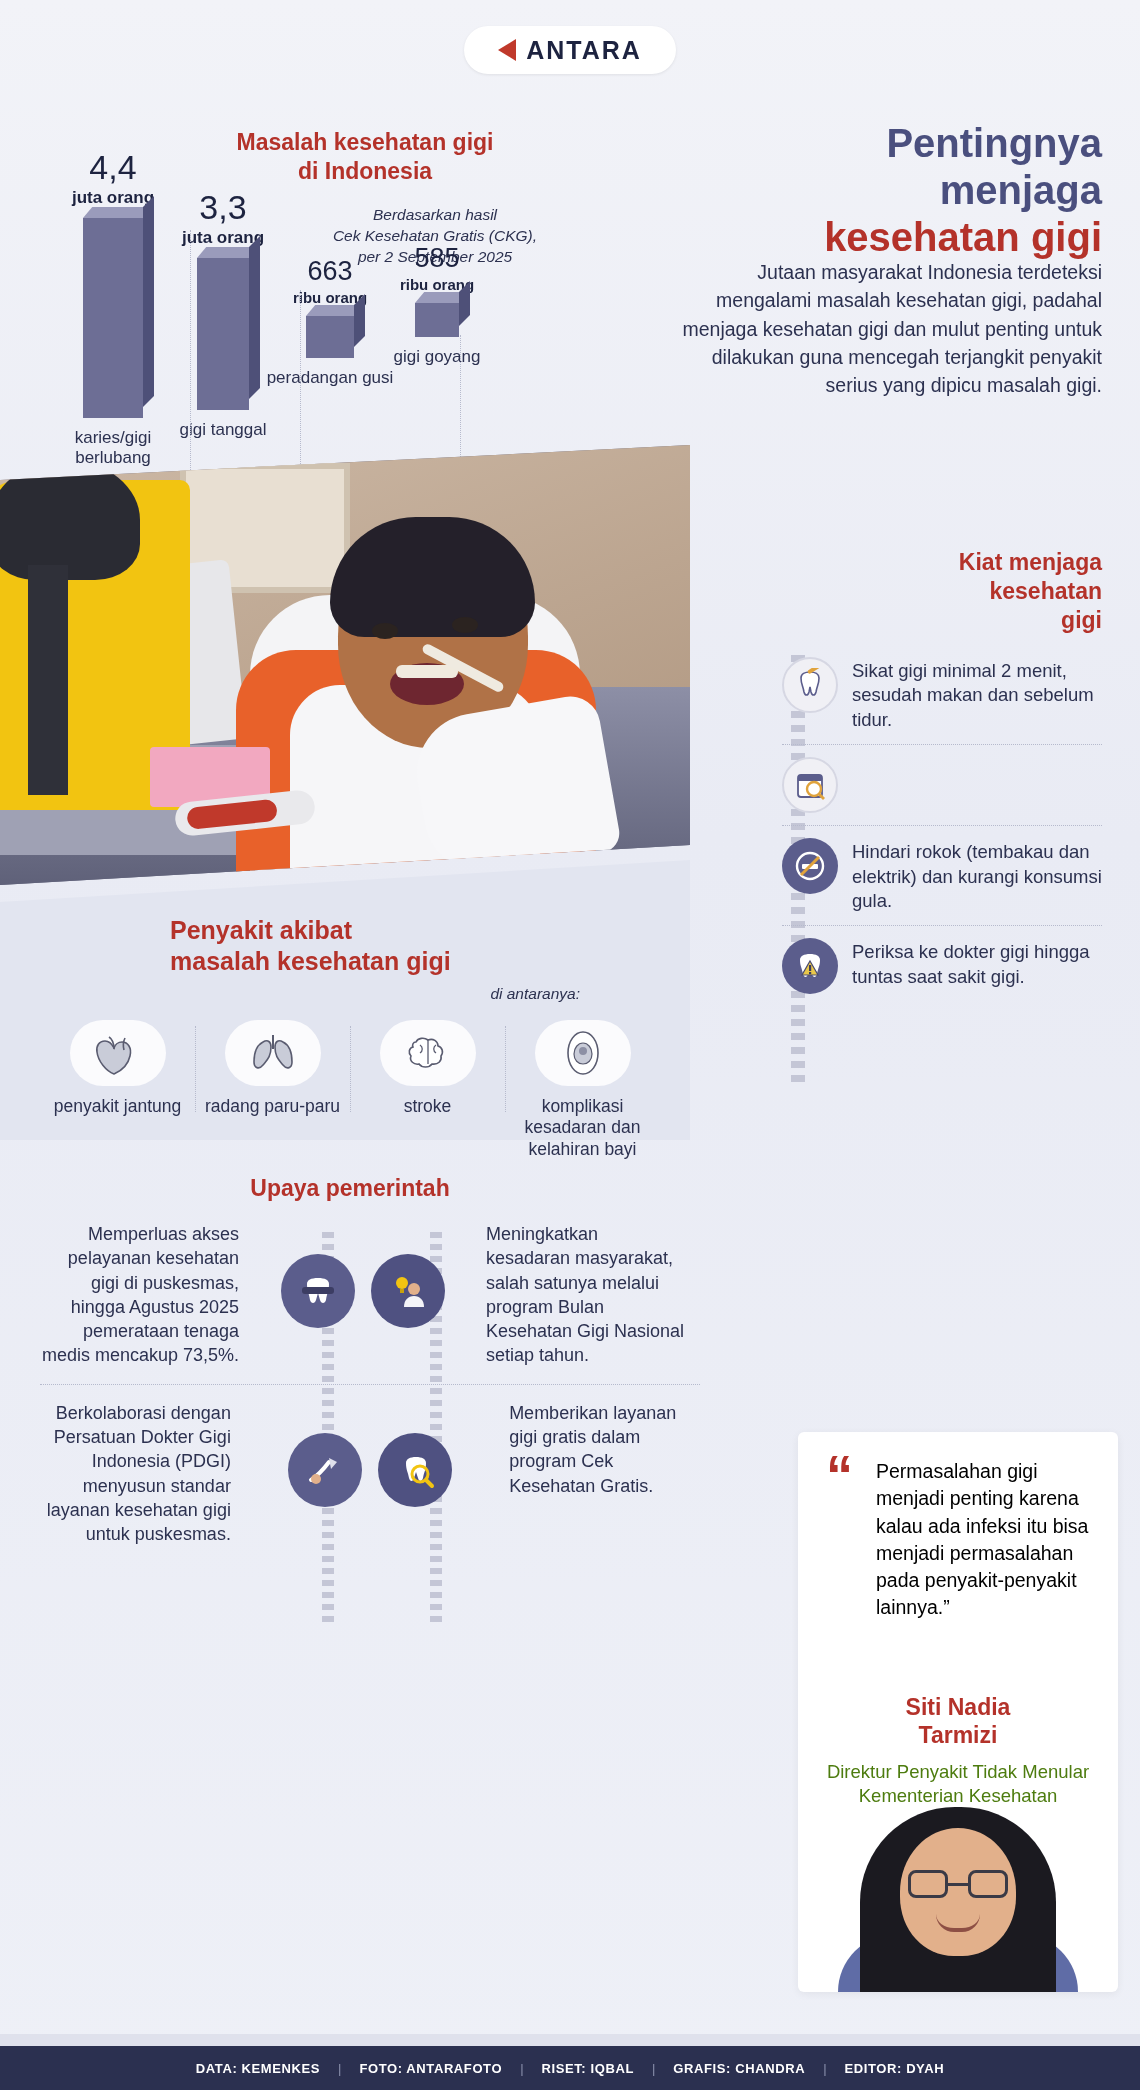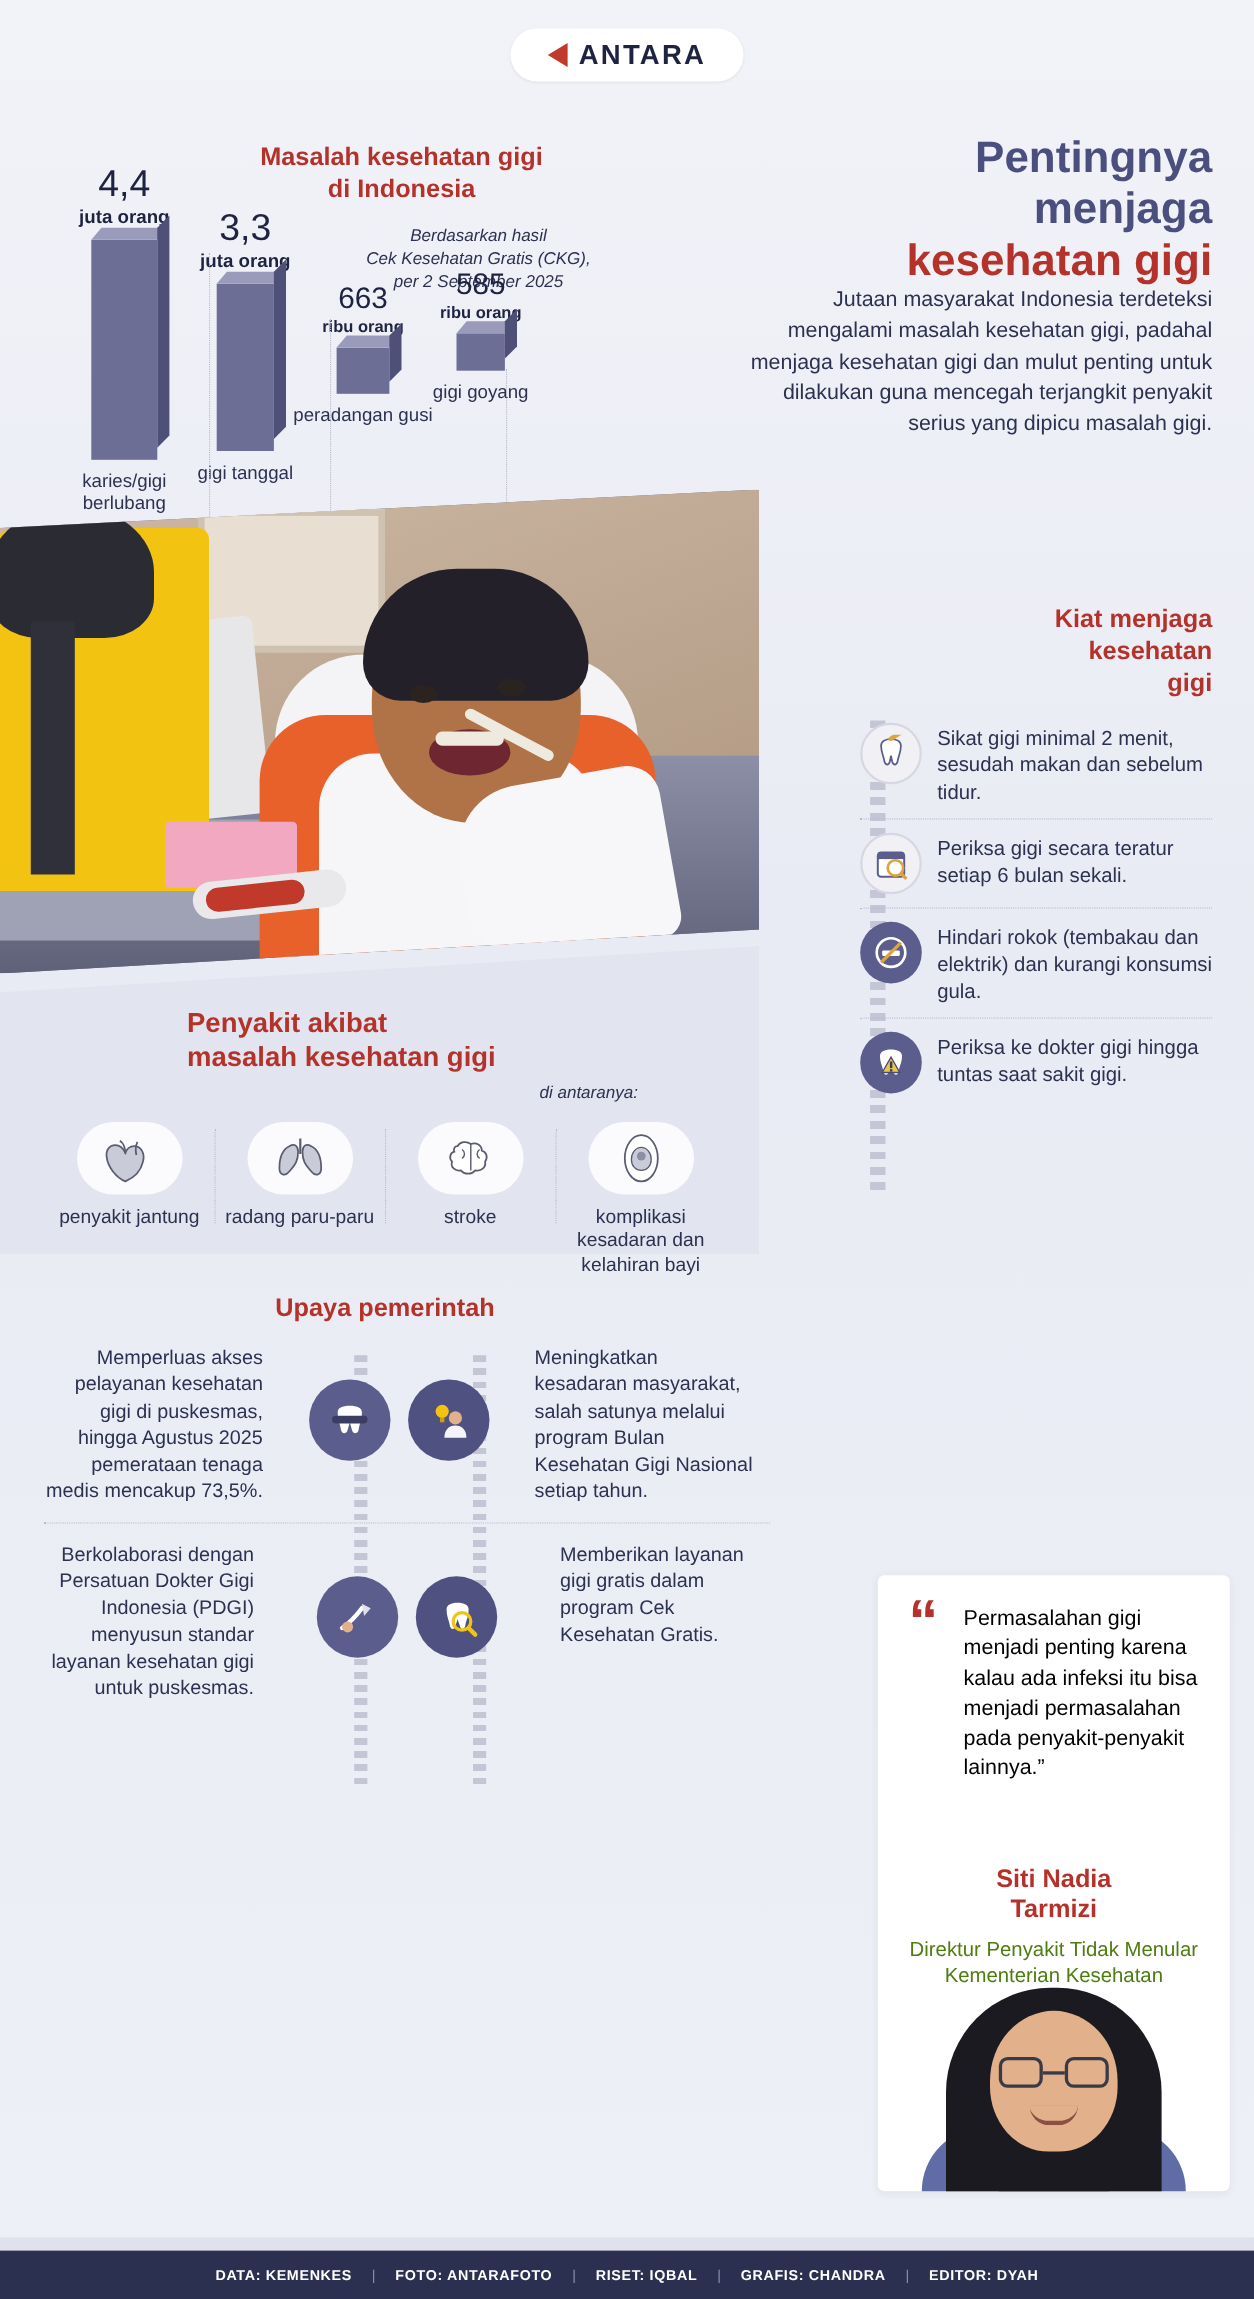--- a/index.html
+++ b/index.html
@@ -414,21 +414,20 @@
     </div>
     <div class="tip">
       <div class="tip-icon ic-light">
         <svg width="34" height="34" viewBox="0 0 34 34">
           <rect x="5" y="7" width="24" height="22" rx="3" fill="#fff" stroke="#5b5d8c" stroke-width="1.8"></rect>
           <rect x="5" y="7" width="24" height="6" fill="#5b5d8c"></rect>
           <circle cx="21" cy="21" r="7" fill="none" stroke="#e0a33c" stroke-width="2.4"></circle>
           <line x1="26" y1="26" x2="31" y2="31" stroke="#e0a33c" stroke-width="2.8"></line>
         </svg>
       </div>
-      <div class="tip-text">Periksa gigi secara teratur setiap 6 bulan sekali.</div>
     </div>
     <div class="tip">
       <div class="tip-icon ic-purple">
         <svg width="34" height="34" viewBox="0 0 34 34">
           <circle cx="17" cy="17" r="13" fill="none" stroke="#fff" stroke-width="2.4"></circle>
           <rect x="9" y="15" width="16" height="5" rx="1" fill="#fff"></rect>
           <line x1="8" y1="26" x2="26" y2="8" stroke="#e0a33c" stroke-width="3"></line>
         </svg>
       </div>
       <div class="tip-text">Hindari rokok (tembakau dan elektrik) dan kurangi konsumsi gula.</div>

